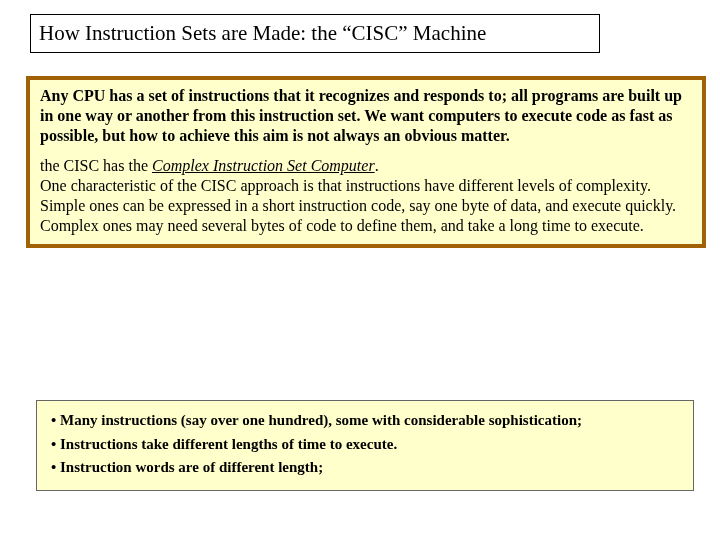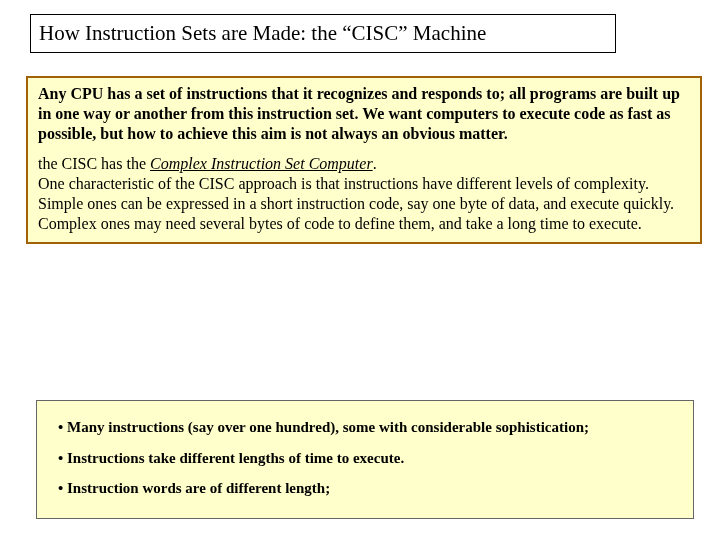--- a/index.html
+++ b/index.html
@@ -11,31 +11,31 @@
     background: #ffffff;
     color: #000000;
     position: relative;
   }
   .title-box {
     position: absolute;
     left: 30px;
     top: 14px;
     width: 552px;
     border: 1px solid #000;
-    padding: 6px 24px 6px 8px;
+    padding: 6px 8px 6px 8px;
     font-size: 21px;
     line-height: 1.2;
   }
   .body-box {
     position: absolute;
     left: 26px;
     top: 76px;
     width: 652px;
     background: #FFFFCC;
-    border: 2px solid #a16207;
+    border: 4px solid #a16207;
     padding: 6px 10px 8px 10px;
     font-size: 16px;
     line-height: 1.25;
   }
   .body-box .intro {
     font-weight: bold;
     margin-bottom: 10px;
   }
   .body-box .cisc {
     font-weight: normal;
@@ -50,21 +50,21 @@
     top: 400px;
     width: 636px;
     background: #FFFFCC;
     border: 1px solid #666;
     padding: 6px 10px 8px 10px;
     font-size: 15px;
     line-height: 1.3;
     font-weight: bold;
   }
   .recog-box .bullet {
-    margin: 11px;
+    margin: 4px;
   }
 </style>
 </head>
 <body>
 
 <div class="title-box">
   <span>How Instruction Sets are Made: the “CISC” Machine</span>
 </div>
 
 <div class="body-box">

